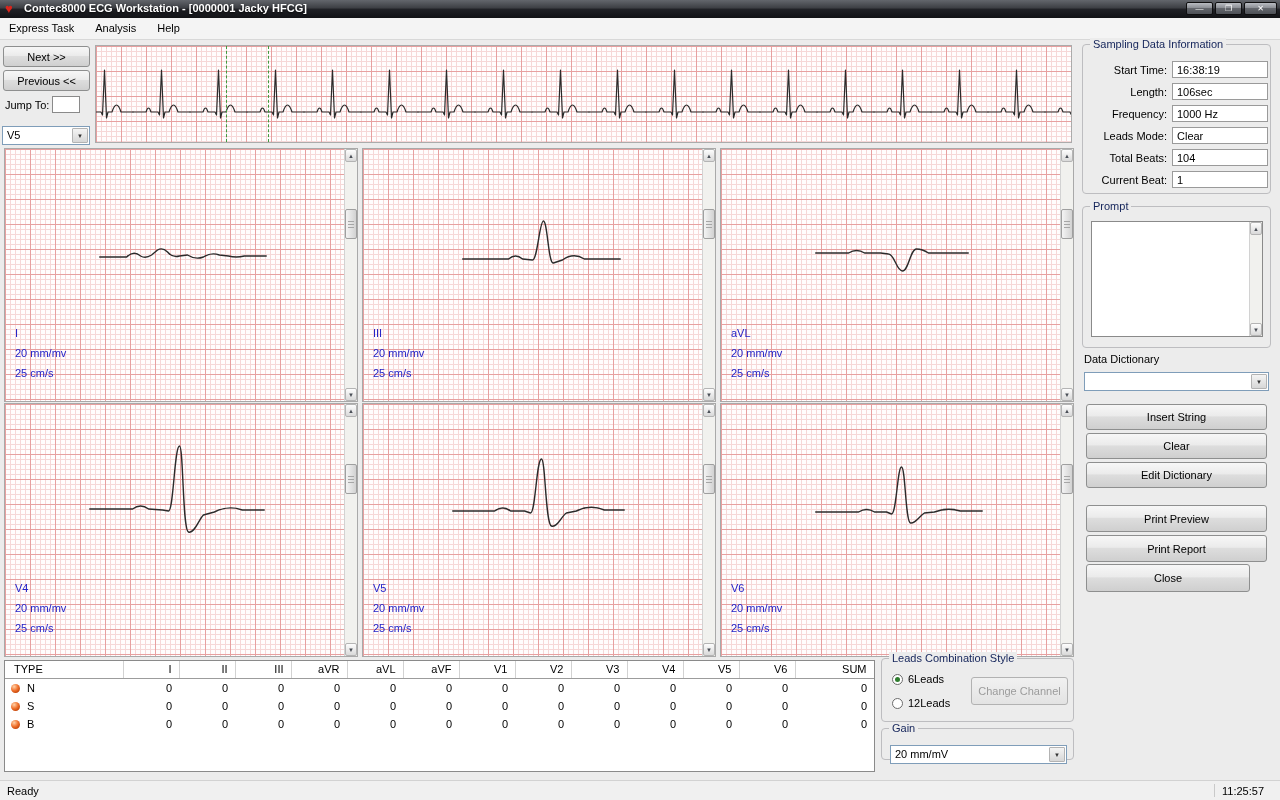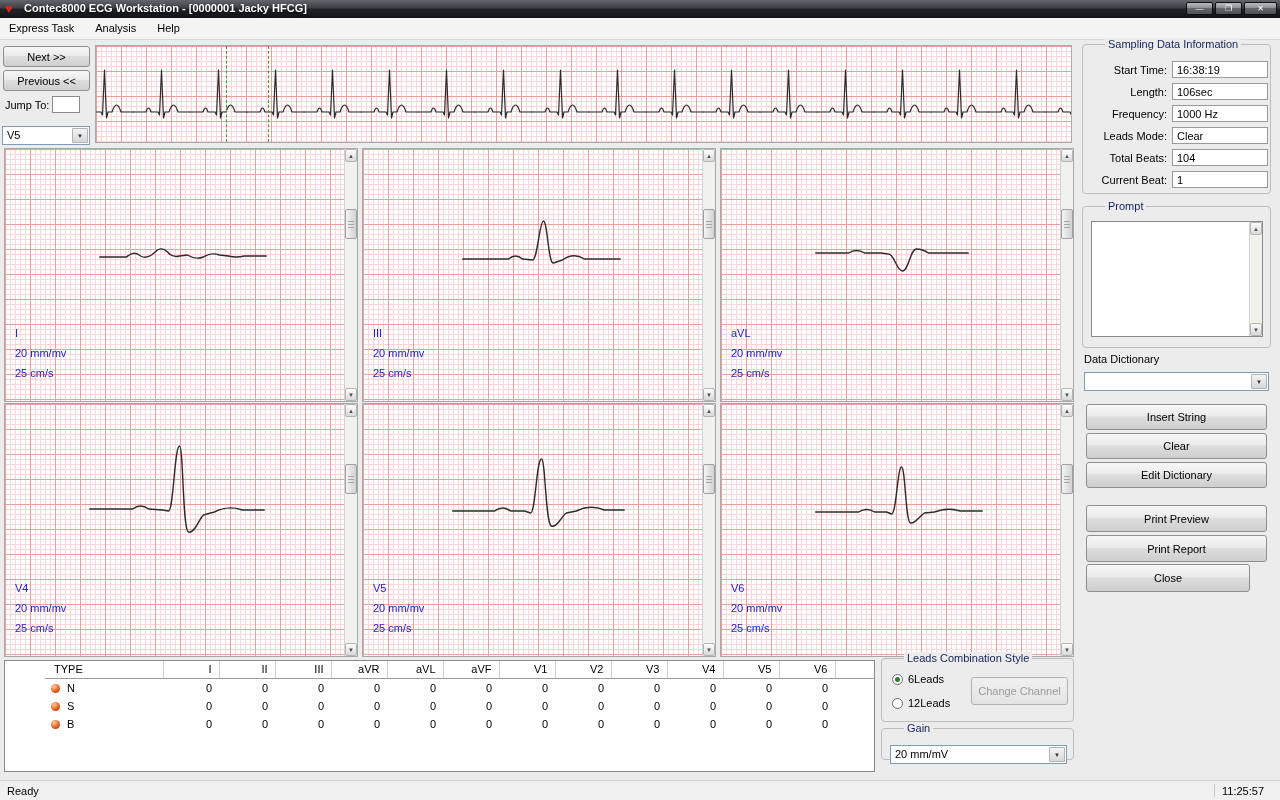--- a/index.html
+++ b/index.html
@@ -33,21 +33,21 @@
   .btn.disabled { color:#9c9c9c; border-color:#b2b2b2;
     background:linear-gradient(#f1f1f1, #e3e3e3); }
   .textbox { position:absolute; background:#fff; border:1px solid #8a8a8a; padding:2px 3px; font-size:11px; }
   .combo { position:absolute; background:#fff; border:1px solid #7f9db9; }
   .combo-val { position:absolute; left:4px; top:2px; white-space:nowrap; }
   .combo-arrow { position:absolute; right:1px; top:1px; bottom:1px; width:16px;
     display:flex; align-items:center; justify-content:center; font-size:6px; color:#333;
     background:linear-gradient(#f4f4f4, #d7d7d7); border:1px solid #b3b3b3; border-radius:1px; }
 
   .groupbox { position:absolute; border:1px solid #bdbdc0; border-radius:4px; }
-  .gb-title { position:absolute; top:-7px; left:22px; background:#ececec; padding:0 3px; color:#14245a; }
+  .gb-title { position:absolute; top:-7px; left:7px; background:#ececec; padding:0 3px; color:#14245a; }
 
   
   .ecg-paper { background-color:#fffdfd; background-image:
       linear-gradient(to right,  #e7a0a0 1px, transparent 1px),
       linear-gradient(to bottom, #e7a0a0 1px, transparent 1px),
       linear-gradient(to right,  #f6d8d8 1px, transparent 1px),
       linear-gradient(to bottom, #f6d8d8 1px, transparent 1px);
     background-size:25px 25px, 25px 25px, 5px 5px, 5px 5px; }
   .trace { fill:none; stroke:#2b2b2b; stroke-width:1.4; stroke-linejoin:round; stroke-linecap:round; }
 
@@ -81,21 +81,21 @@
   .info-value { position:absolute; left:85px; top:0; width:96px; height:17px;
     background:#fff; border:1px solid #9a9a9a; padding:2px 0 0 4px; }
   .prompt-box { position:absolute; left:8px; top:14px; width:172px; height:116px;
     background:#fff; border:1px solid #8a8a8a; }
   .prompt-text { position:absolute; left:1px; top:1px; width:155px; height:112px;
     border:none; outline:none; resize:none; font-family:"Liberation Sans",sans-serif; font-size:11px; }
   .side-label { position:absolute; font-size:11px; }
 
   
   .beat-table-wrap { position:absolute; left:4px; top:660px; width:871px; height:112px;
-    background:#fff; border:1px solid #8a8a8a; overflow:hidden;padding-left:40px; }
+    background:#fff; border:1px solid #8a8a8a; overflow:hidden; }
   table.beats { border-collapse:collapse; table-layout:fixed; width:869px; }
   table.beats th { font-weight:normal; height:17px; padding:0 7px 0 0; text-align:right;
     border-right:1px solid #d2d2d2; border-bottom:1px solid #9c9c9c; overflow:hidden; white-space:nowrap; }
   table.beats th.c-type { text-align:left; padding-left:9px; }
   table.beats td { height:18px; text-align:right; padding:1px 7px 0 0; white-space:nowrap; }
   table.beats td.c-type { text-align:left; padding-left:6px; }
   .beat-dot { display:inline-block; width:9px; height:9px; border-radius:50%; margin-right:7px; vertical-align:-1px;
     background:radial-gradient(circle at 35% 30%, #ffd2a8, #f0722e 45%, #b93a00 85%); }
 
   

